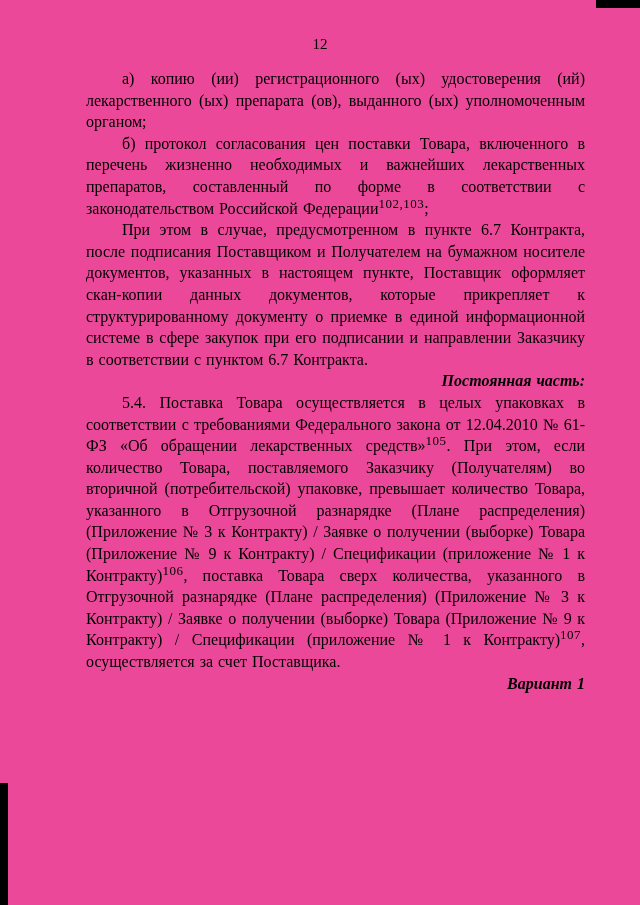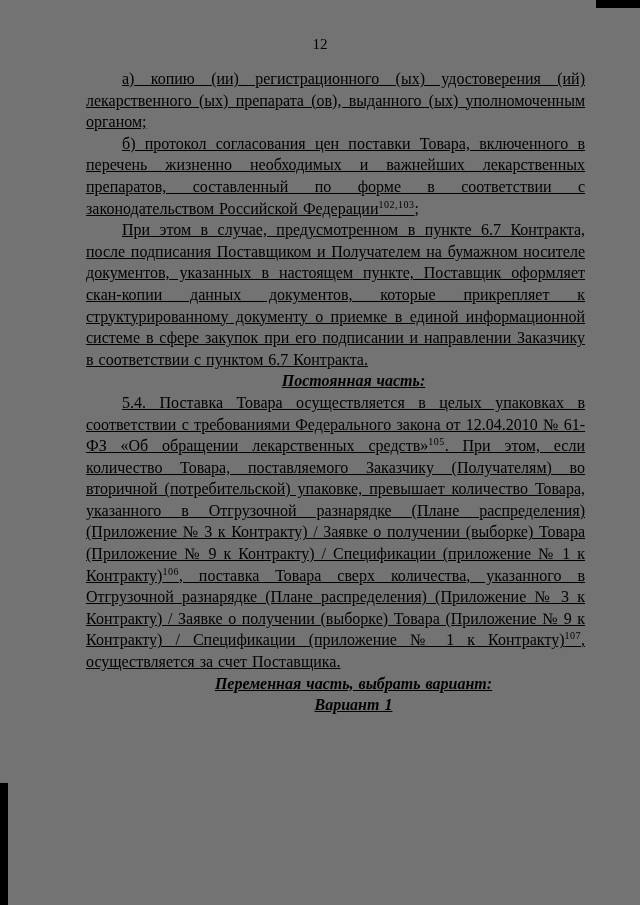--- a/index.html
+++ b/index.html
@@ -2,52 +2,52 @@
 <html><head>
 <meta charset="utf-8">
 <style>
   * { margin:0; padding:0; box-sizing:border-box; }
   html,body { background:#e8e8e8; }
   body { font-family:"Liberation Serif", serif; }
   .page {
     position:relative;
     width:640px; height:905px;
     margin:0 auto;
-    background:#737373;
+    background:#ec4899;
     color:#000000;
     overflow:hidden;
   }
   .artifact { position:absolute; background:#000000; }
   .artifact-top-right { top:0; right:0; width:44px; height:8px; }
   .artifact-left-bottom { left:0; bottom:0; width:8px; height:122px; }
   .page-number {
     padding-top:34px;
     text-align:center;
     font-size:15px;
     line-height:20px;
   }
   .content {
     margin:14px 55px 0 86px; 
     font-size:16px;
     line-height:21.6px;
     text-align:justify;
   }
-  .para { text-indent:36px; text-align:justify;text-decoration:underline; }
+  .para { text-indent:36px; text-align:justify; }
   .para span { word-spacing:1px; }
   sup.fn {
-    font-size:10px;
+    font-size:13px;
     line-height:0;
     vertical-align:super;
     letter-spacing:0.5px;
   }
   .heading {
     font-weight:bold;
     font-style:italic;
     text-indent:36px;
-    text-align:center;
+    text-align:right;
   }
   .blank-line {
     display:inline-block;
     width:272px;
     height:0.82em;
     margin-left:4px;
     border-bottom:2px solid #000000;
   }
 </style>
 </head>
@@ -69,18 +69,17 @@
 
 
 
     <p class="para"><span>При этом в случае, предусмотренном в пункте 6.7 Контракта, после подписания Поставщиком и Получателем на бумажном носителе документов, указанных в настоящем пункте, Поставщик оформляет скан-копии данных документов, которые прикрепляет к структурированному документу о приемке в единой информационной системе в сфере закупок при его подписании и направлении Заказчику в соответствии с пунктом 6.7 Контракта.</span></p>
 
     <p class="para heading"><span>Постоянная часть:</span></p>
 
     <p class="para"><span>5.4. Поставка Товара осуществляется в целых упаковках в соответствии с требованиями Федерального закона от 12.04.2010 № 61-ФЗ «Об обращении лекарственных средств»</span><sup class="fn">105</sup><span>. При этом, если количество Товара, поставляемого Заказчику (Получателям) во вторичной (потребительской) упаковке, превышает количество Товара, указанного в Отгрузочной разнарядке (Плане распределения) (Приложение № 3 к Контракту) / Заявке о получении (выборке) Товара (Приложение № 9 к Контракту) / Спецификации (приложение № 1 к Контракту)</span><sup class="fn">106</sup><span>, поставка Товара сверх количества, указанного в Отгрузочной разнарядке (Плане распределения) (Приложение № 3 к Контракту) / Заявке о получении (выборке) Товара (Приложение № 9 к Контракту) / Спецификации (приложение № 1 к Контракту)</span><sup class="fn">107</sup><span>, осуществляется за счет Поставщика.</span></p>
 
 
-    <p class="para heading"><span>Переменная часть, выбрать вариант:</span></p>
 
     <p class="para heading"><span>Вариант 1</span></p>
 
   </div>
 </div>
 
 </body></html>

